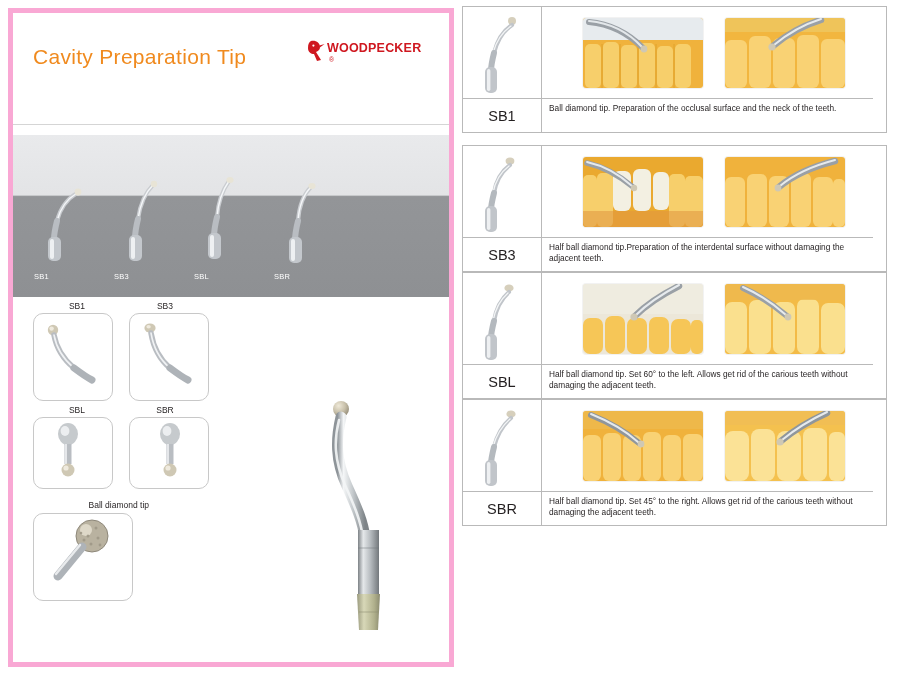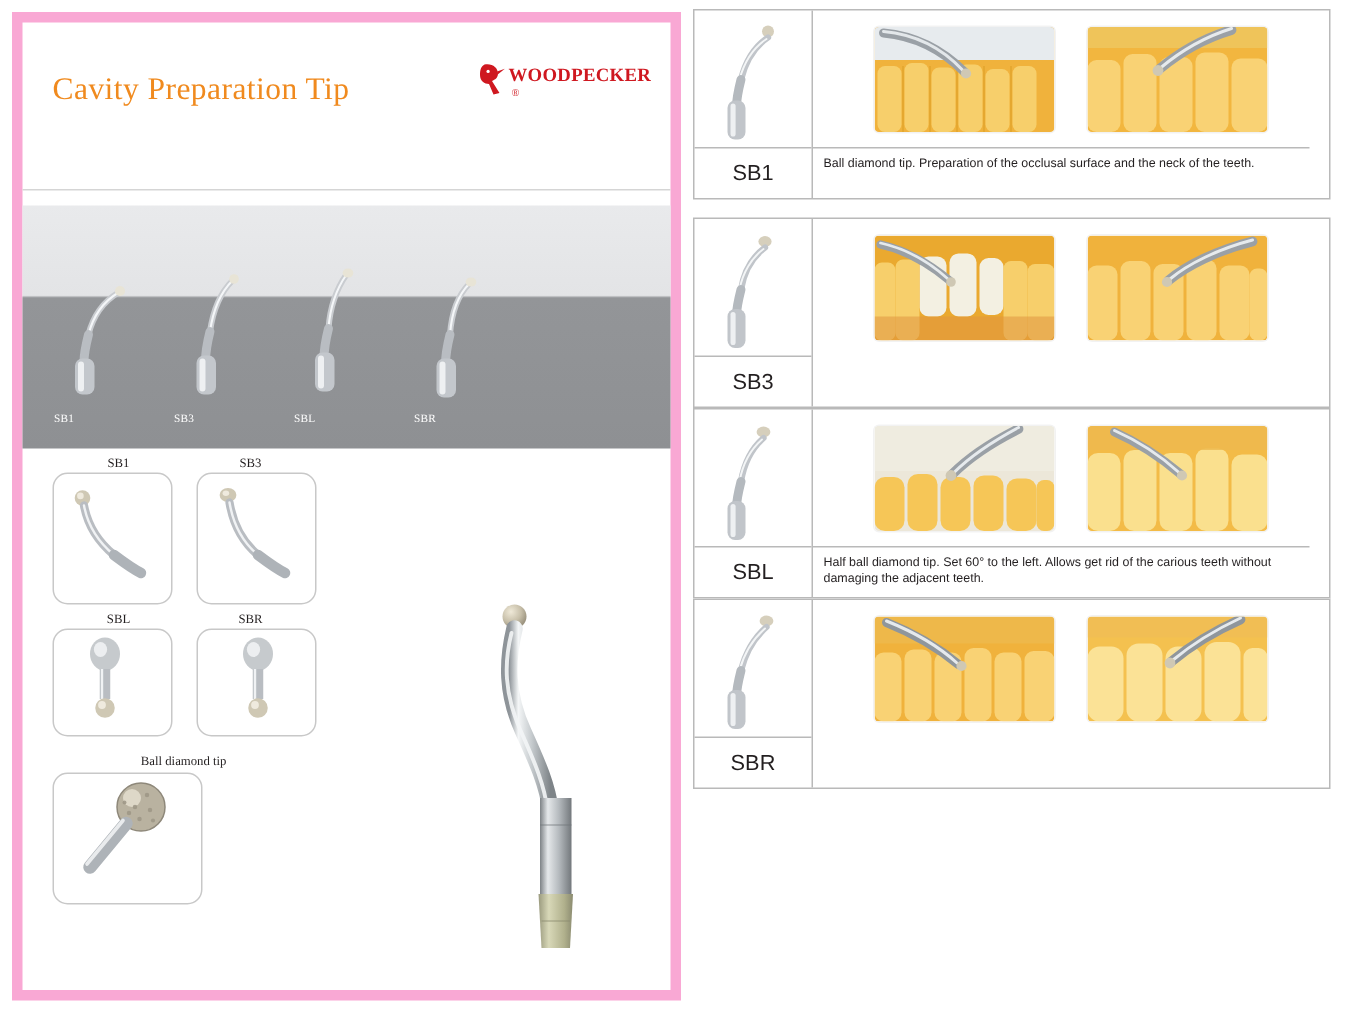--- a/index.html
+++ b/index.html
@@ -14,39 +14,38 @@
     position:relative;
     width:900px; height:675px;
     background:#fff;
   }
 
   
   .left-panel {
     position:absolute;
     left:8px; top:8px;
     width:446px; height:659px;
-    border:7px solid #f9a8d4;
+    border:5px solid #f9a8d4;
     background:#fff;
-    font-family:Liberation Serif, serif;
   }
   .title-bar {
     position:absolute;
     left:0; top:0; width:100%; height:112px;
     border-bottom:1px solid #d5d5d5;
   }
   .doc-title {
     position:absolute;
     left:20px; top:32px;
     font-size:21px;
     color:#F08A1E;
     letter-spacing:0.3px;
   }
   .logo {
     position:absolute;
-    right:18px; top:26px;
+    right:32px; top:26px;
     width:110px; height:34px;
   }
   .logo-bird {
     position:absolute; left:0; top:1px;
     width:18px; height:22px;
   }
   .logo-text {
     position:absolute; left:20px; top:2px;
     font-size:12.5px; font-weight:bold;
     color:#cf1820;
@@ -429,20 +428,21 @@
                   <rect x="88" y="20" width="20" height="50" rx="6"></rect>
                   <rect x="108" y="22" width="12" height="48" rx="5"></rect>
                 </g>
                 <path d="M110 4 C86 10 66 20 54 30" stroke="#9aa0a6" stroke-width="6.5" fill="none" stroke-linecap="round"></path>
                 <path d="M110 3 C87 9 67 19 55 29" stroke="#e6eaed" stroke-width="2" fill="none" stroke-linecap="round"></path>
                 <circle cx="53" cy="31" r="3.4" fill="#cfc8b4"></circle>
               </svg>
             </div>
           </div>
         </div>
+        <div class="cell-desc">Half ball diamond tip.Preparation of the interdental surface without damaging the adjacent teeth.</div>
       </div>
     </div>
 
     <div class="row" style="top:266px; height:127px;">
       <div class="row-inner">
         <div class="cell-tip">
           <svg width="78" height="92" viewBox="0 0 78 92" style="position:absolute;left:0;top:2px;">
             <ellipse cx="46" cy="13" rx="4.6" ry="3.6" fill="#d6cfbc"></ellipse>
             <path d="M46 17 C38 24 33 34 31 46" stroke="#c1c5ca" stroke-width="4.2" fill="none" stroke-linecap="round"></path>
             <path d="M45 18 C37 25 32 35 30 46" stroke="#f3f5f6" stroke-width="1.3" fill="none" stroke-linecap="round"></path>
@@ -536,17 +536,18 @@
                   <rect x="104" y="21" width="16" height="49" rx="6"></rect>
                 </g>
                 <rect x="0" y="0" width="120" height="14" fill="#f0bd55" opacity="0.8"></rect>
                 <path d="M102 2 C84 10 68 20 56 30" stroke="#8f969c" stroke-width="6.5" fill="none" stroke-linecap="round"></path>
                 <path d="M102 1 C85 9 69 19 57 29" stroke="#e6eaed" stroke-width="2" fill="none" stroke-linecap="round"></path>
                 <circle cx="55" cy="31" r="3.6" fill="#cfc8b4"></circle>
               </svg>
             </div>
           </div>
         </div>
+        <div class="cell-desc">Half ball diamond tip. Set 45° to the right. Allows get rid of the carious teeth without damaging the adjacent teeth.</div>
       </div>
     </div>
 
   </div>
 </div>
 
 </body></html>

